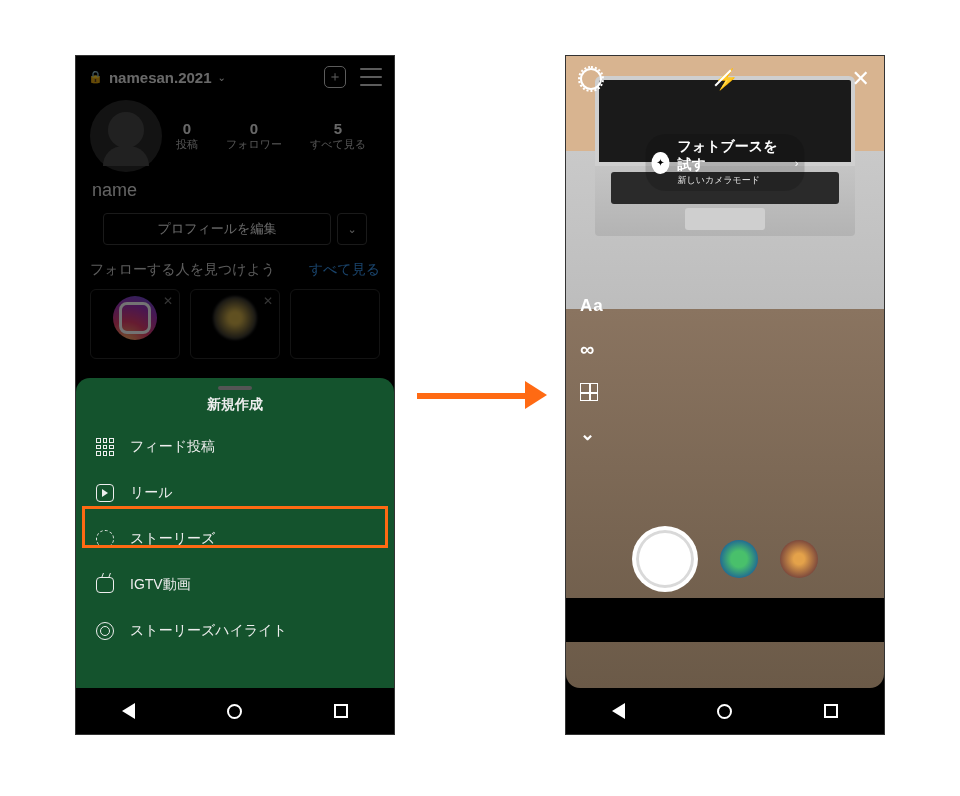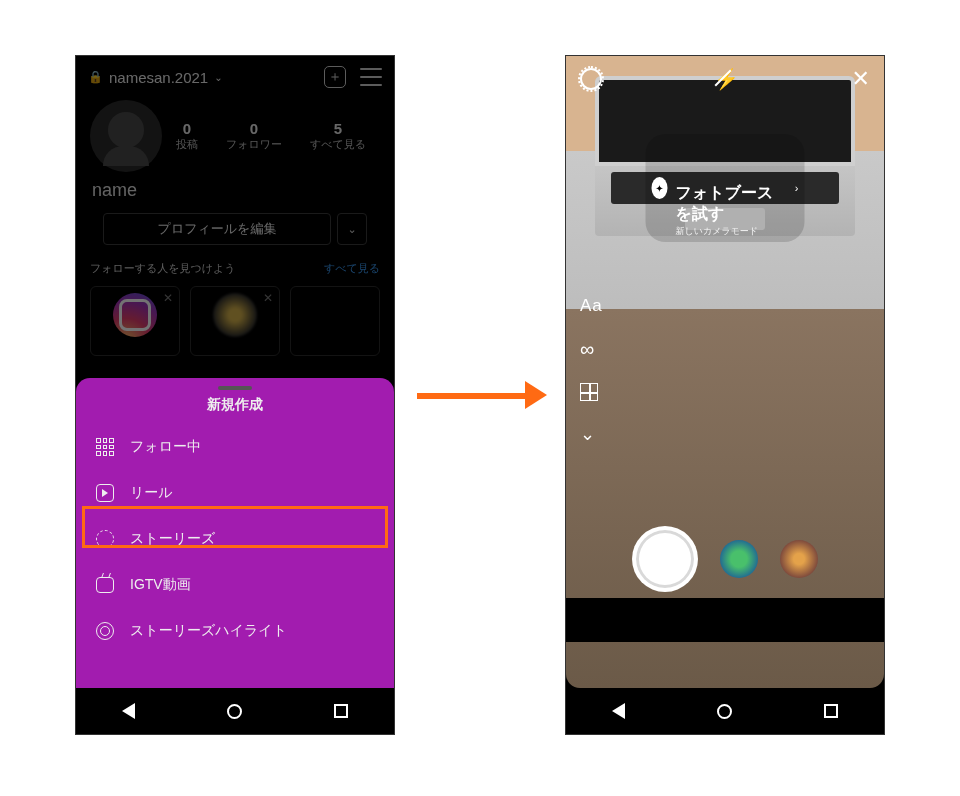--- a/index.html
+++ b/index.html
@@ -6,50 +6,50 @@
   body { background:#fff; font-family: -apple-system, "Helvetica Neue", Arial, sans-serif; width:960px; height:796px; position:relative; }
   .phone { position:absolute; width:320px; height:680px; background:#000; border:1px solid #333; overflow:hidden; }
   #phone1 { left:75px; top:55px; }
   #phone2 { left:565px; top:55px; }
 
   
   .p1-screen { position:absolute; inset:0; background:#000; }
   .p1-dim { filter:brightness(.45); }
   .p1-header { display:flex; align-items:center; padding:10px 12px 8px 12px; color:#e8e8e8; }
   .lock { font-size:12px; margin-right:6px; }
-  .uname { font-size:15px; font-weight:400; }
+  .uname { font-size:15px; font-weight:700; }
   .caret { font-size:10px; margin-left:6px; }
   .hspacer { flex:1; }
   .hicon { width:22px; height:22px; margin-left:14px; border:1.5px solid #ccc; border-radius:5px; position:relative; display:flex; align-items:center; justify-content:center; color:#ccc; font-size:14px;}
   .hmenu { width:22px; height:18px; margin-left:14px; display:flex; flex-direction:column; justify-content:space-between;}
   .hmenu span { display:block; height:2px; background:#ccc; border-radius:1px; }
   .profile-row { display:flex; align-items:center; padding:4px 14px 0 14px; }
   .avatar { width:72px; height:72px; border-radius:50%; background:#2b2b2b; display:flex; align-items:center; justify-content:center; }
   .avatar-inner { width:36px; height:36px; border-radius:50%; background:#4a4a4a; position:relative; top:-6px;}
   .avatar-body { width:46px; height:20px; background:#4a4a4a; border-radius:20px 20px 0 0; position:absolute; margin-top:40px;}
   .stats { flex:1; display:flex; justify-content:space-around; color:#e8e8e8; text-align:center; }
   .stat-n { font-size:15px; font-weight:600; }
   .stat-l { font-size:11px; color:#bdbdbd; }
   .pname { color:#ddd; font-size:18px; padding:8px 16px 4px; }
   .edit-row { display:flex; gap:6px; padding:8px 27px; }
   .edit-btn { flex:1; border:1px solid #3a3a3a; color:#e8e8e8; text-align:center; font-size:13px; padding:6px 0; border-radius:4px;}
   .edit-more { width:30px; border:1px solid #3a3a3a; border-radius:4px; display:flex; align-items:center; justify-content:center; color:#ccc; font-size:11px;}
-  .discover-row { display:flex; align-items:center; padding:8px 14px 4px; font-size:11px; }
+  .discover-row { display:flex; align-items:center; padding:8px 14px 4px; font-size:14px; }
   .discover-row .d1 { color:#ccc; }
   .discover-row .d2 { margin-left:auto; color:#3897f0; }
   .cards { display:flex; gap:10px; padding:6px 14px 0; }
   .card { width:95px; height:70px; border:1px solid #2a2a2a; border-radius:6px; position:relative; display:flex; align-items:flex-start; justify-content:center; padding-top:6px;}
   .card .close { position:absolute; top:4px; right:6px; color:#777; font-size:12px;}
   .card .ico { width:44px; height:44px; border-radius:50%; }
   .ico.ig { background:radial-gradient(circle at 30% 110%,#fec564 0%,#e23d6b 40%,#a033b7 70%,#5156d8 100%); display:flex; align-items:center; justify-content:center;}
   .ico.ig::after{content:""; width:26px; height:26px; border:3px solid #fff; border-radius:8px;}
   .ico.blur { background:radial-gradient(circle,#d6b24a 20%,#2b2b2b 70%); filter:blur(1px);}
 
   
-  .sheet { position:absolute; left:0; right:0; bottom:46px; height:310px; background:#a21caf; border-radius:14px 14px 0 0; color:#eee; }
+  .sheet { position:absolute; left:0; right:0; bottom:46px; height:310px; background:#14532d; border-radius:14px 14px 0 0; color:#eee; }
   .handle { width:34px; height:4px; background:#555; border-radius:2px; margin:8px auto 6px;}
   .sheet-title { text-align:center; font-size:14px; font-weight:600; padding-bottom:10px;}
   .sheet-item { display:flex; align-items:center; gap:14px; padding:12px 18px; font-size:14px;}
   .sheet-item .sicon { width:22px; height:22px; display:flex; align-items:center; justify-content:center; color:#eee;}
   .sheet-hl { position:absolute; left:6px; right:6px; height:42px; border:3px solid #ff6a13; pointer-events:none; }
 
   
   .navbar { position:absolute; left:0; right:0; bottom:0; height:46px; background:#000; display:flex; align-items:center; justify-content:space-around; color:#fff;}
   .nav-tri { width:0; height:0; border-top:8px solid transparent; border-bottom:8px solid transparent; border-right:13px solid #fff;}
   .nav-circ { width:15px; height:15px; border:2px solid #fff; border-radius:50%;}
@@ -88,24 +88,24 @@
   .gear{width:22px;height:22px;border:2px solid #fff;border-radius:50%;position:relative;}
   .gear::before{content:"";position:absolute;inset:-4px;border:2px dotted #fff;border-radius:50%;}
   .flash{font-size:20px;}
   .flash-slash{position:relative;}
   .flash-slash::after{content:"";position:absolute;left:-2px;top:10px;width:22px;height:2px;background:#fff;transform:rotate(-45deg);}
   .xcls{font-size:22px;font-weight:300;}
 
   .promo{position:absolute;top:78px;left:50%;transform:translateX(-50%);display:flex;align-items:center;gap:8px;color:#fff;font-size:10px;background:rgba(0,0,0,.15);padding:4px 6px;border-radius:20px;}
   .promo .pc{width:22px;height:22px;border-radius:50%;background:#fff;display:flex;align-items:center;justify-content:center;color:#000;font-size:10px;}
   .promo .chev{font-size:11px;margin-left:4px;}
-  .promo .pt1{font-size:16px; font-weight:600;margin-top:45px;}
+  .promo .pt1{font-size:14px; font-weight:600;}
   .promo .pt2{font-size:9px; opacity:.9;}
 
-  .side-tools{position:absolute;left:14px;top:240px;display:flex;flex-direction:column;gap:22px;color:#fff;font-size:18px;font-weight:400;}
+  .side-tools{position:absolute;left:14px;top:240px;display:flex;flex-direction:column;gap:22px;color:#fff;font-size:18px;font-weight:700;}
   .side-tools .aa{font-size:17px;letter-spacing:1px;}
   .side-tools .inf{font-size:20px;}
   .side-tools .layout{width:18px;height:18px;border:1.6px solid #fff;position:relative;}
   .side-tools .layout::before{content:"";position:absolute;left:0;right:0;top:50%;height:1.6px;background:#fff;}
   .side-tools .layout::after{content:"";position:absolute;top:0;bottom:0;left:50%;width:1.6px;background:#fff;}
   .side-tools .dn{transform:rotate(0);}
 
   .shutter-row{position:absolute;bottom:96px;left:0;right:0;display:flex;align-items:center;justify-content:center;gap:22px;}
   .shutter{width:66px;height:66px;border-radius:50%;background:#fff;border:4px solid rgba(255,255,255,.5);box-shadow:0 0 0 3px rgba(0,0,0,.15) inset;}
   .effect{width:38px;height:38px;border-radius:50%;}
@@ -198,21 +198,21 @@
               <span></span>
               <span></span>
               <span></span>
               <span></span>
               <span></span>
               <span></span>
               <span></span>
               <span></span>
             </span>
           </span>
-        <span>フォロー中</span>
+        <span>フィード投稿</span>
       </div>
       <div class="sheet-item">
         <span class="sicon">
             <span class="ico-reel"></span>
           </span>
         <span>リール</span>
       </div>
       <div class="sheet-item" style="position:relative">
         <span class="sicon">
             <span class="ico-story"></span>

